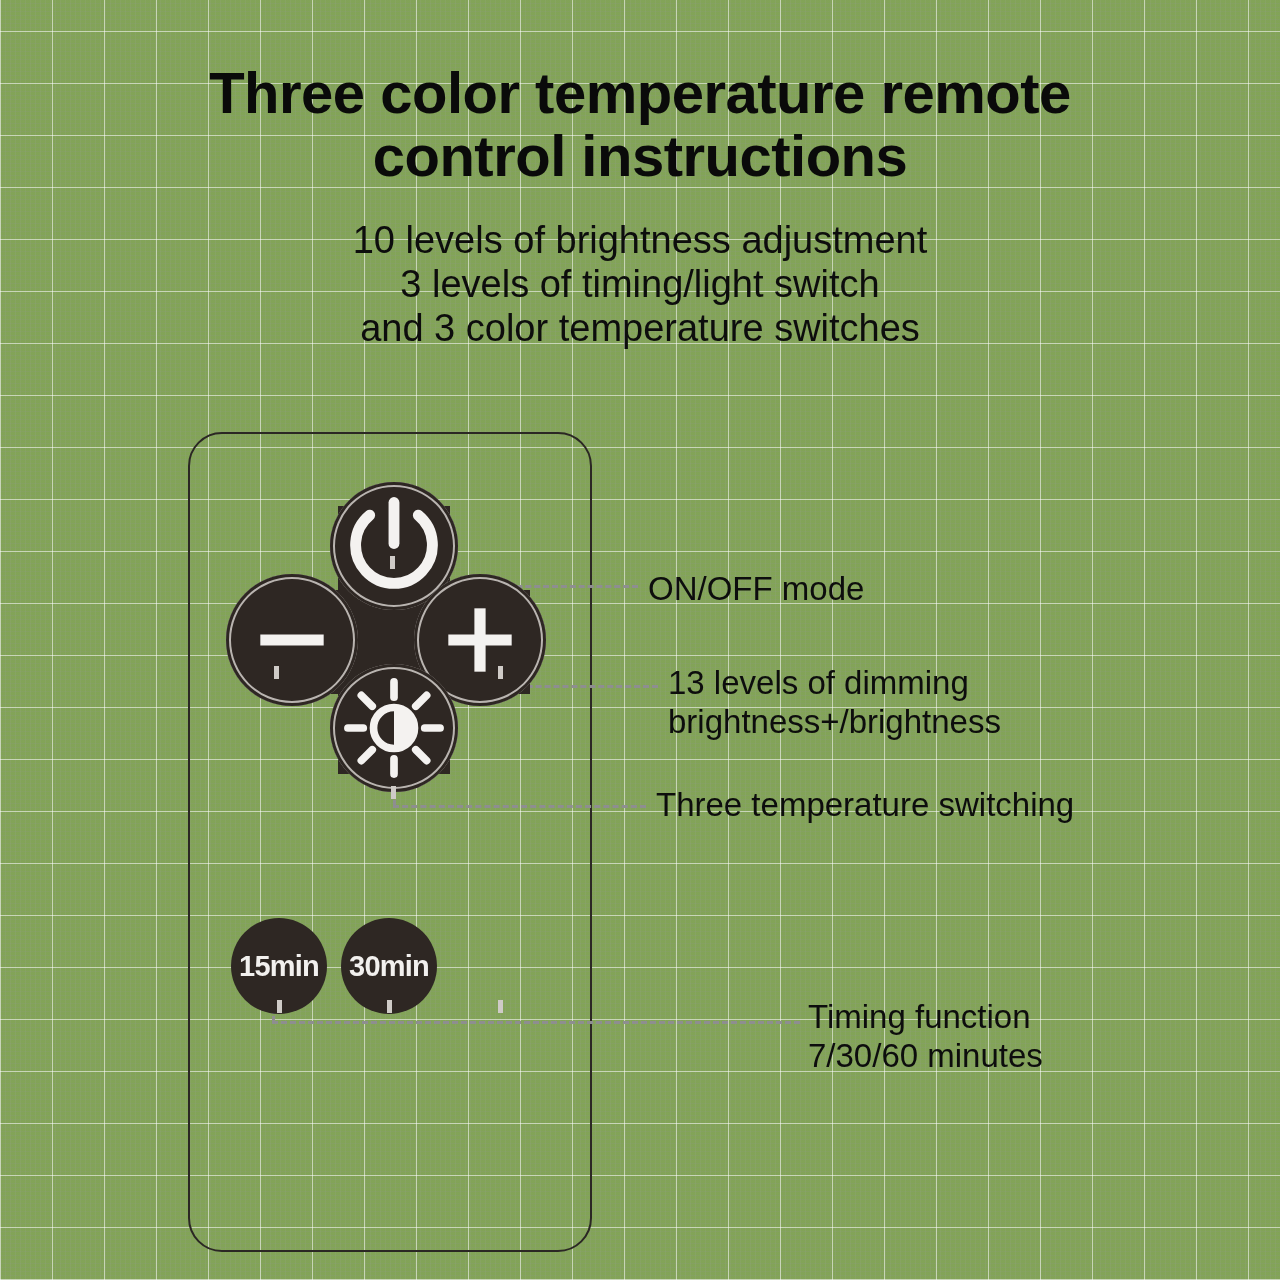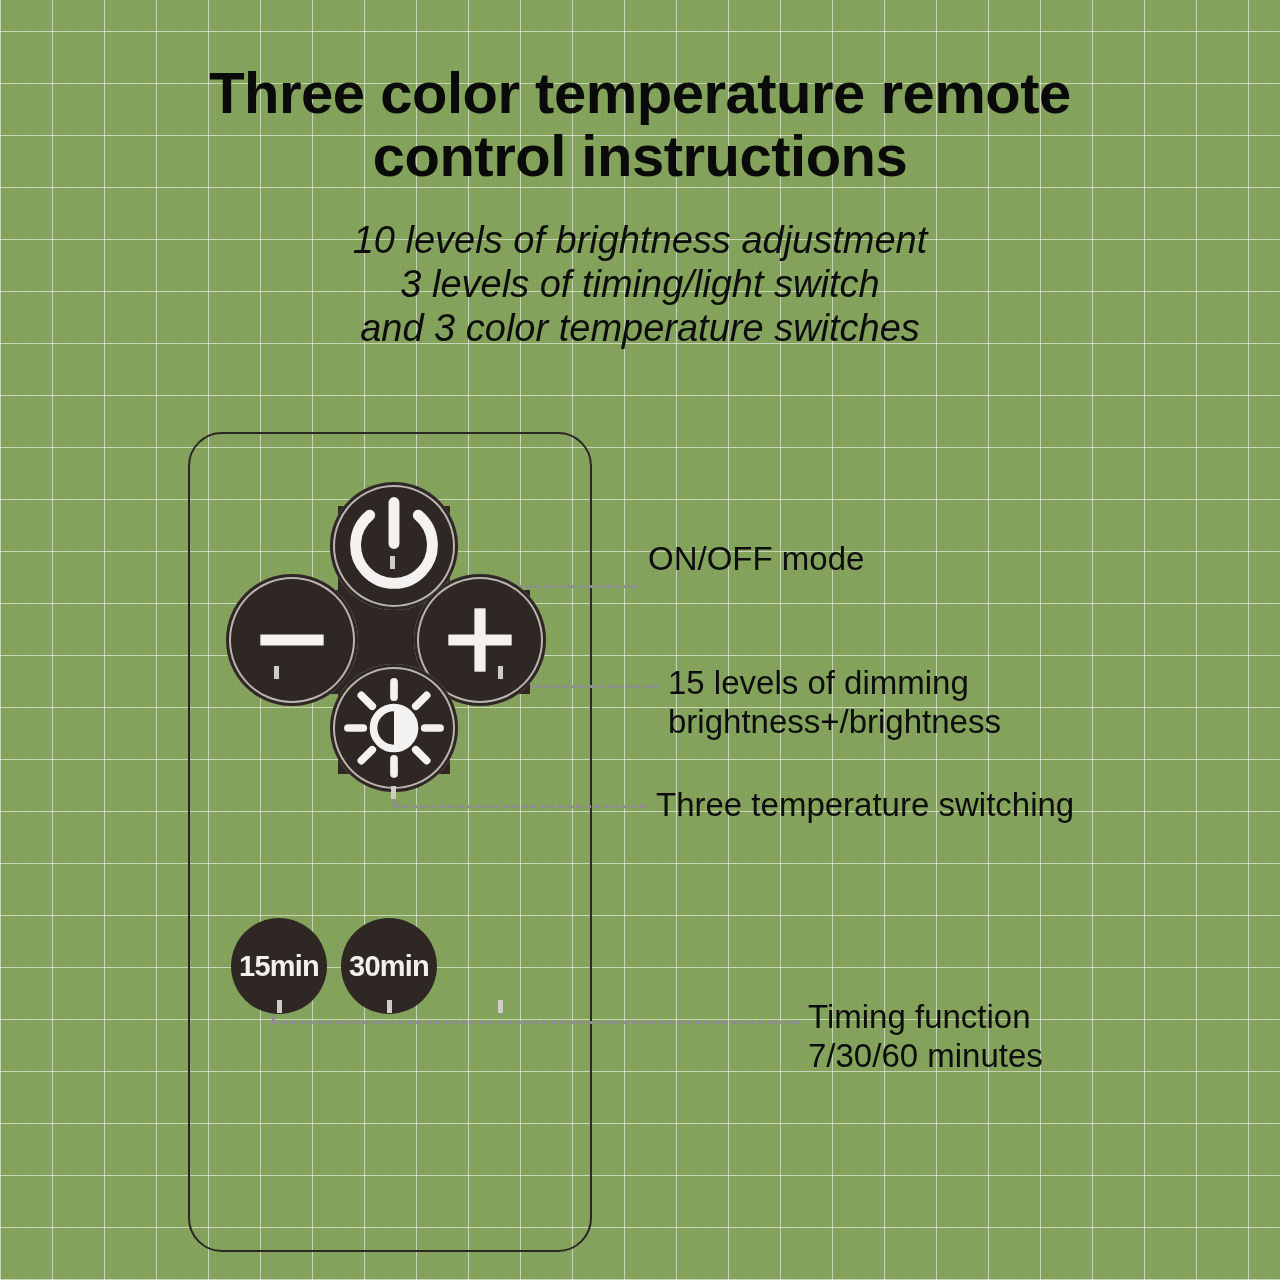--- a/index.html
+++ b/index.html
@@ -59,21 +59,20 @@
     position: absolute;
     left: 0;
     top: 218px;
     width: 1280px;
     text-align: center;
     font-size: 38px;
     font-weight: normal;
     line-height: 1.16;
     color: #0d0d0d;
     white-space: pre-line;
-    font-style: italic;
   }
 
   
   #remote-body {
     position: absolute;
     left: 188px;
     top: 432px;
     width: 404px;
     height: 820px;
     border: 2.5px solid #2b2724;
@@ -164,21 +163,21 @@
 
   
   .annot {
     position: absolute;
     font-size: 33px;
     color: #0d0d0d;
     line-height: 1.18;
     white-space: pre-line;
     font-weight: normal;
   }
-  #annot-onoff { left: 648px; top: 540px; }
+  #annot-onoff { left: 648px; top: 570px; }
   #annot-dim   { left: 668px; top: 664px; }
   #annot-color { left: 656px; top: 786px; }
   #annot-timer { left: 808px; top: 998px; }
 </style>
 </head>
 <body>
 
 <div id="stage">
 
   <div id="texture"></div>
@@ -253,21 +252,21 @@
 
   <div class="timer-btn" id="timer-15">15min</div>
   <div class="timer-btn" id="timer-30">30min</div>
 
   <div class="notch" style="left:277px; top:1000px;"></div>
   <div class="notch" style="left:387px; top:1000px;"></div>
   <div class="notch" style="left:498px; top:1000px;"></div>
 
   <div class="annot" id="annot-onoff">ON/OFF mode</div>
 
-  <div class="annot" id="annot-dim">15 levels of dimming
+  <div class="annot" id="annot-dim">13 levels of dimming
 brightness+/brightness</div>
 
   <div class="annot" id="annot-color">Three temperature switching</div>
 
   <div class="annot" id="annot-timer">Timing function
 7/30/60 minutes</div>
 
 </div>
 
 </body></html>

